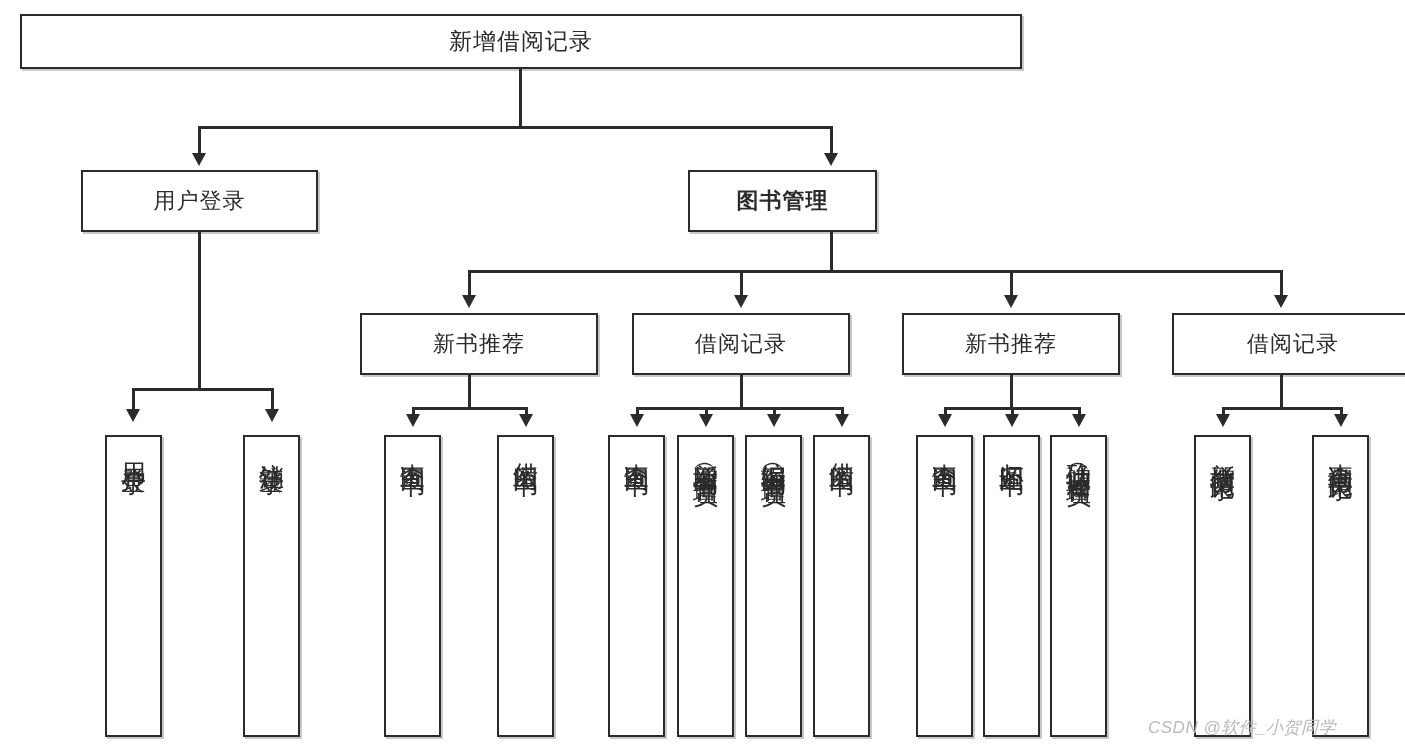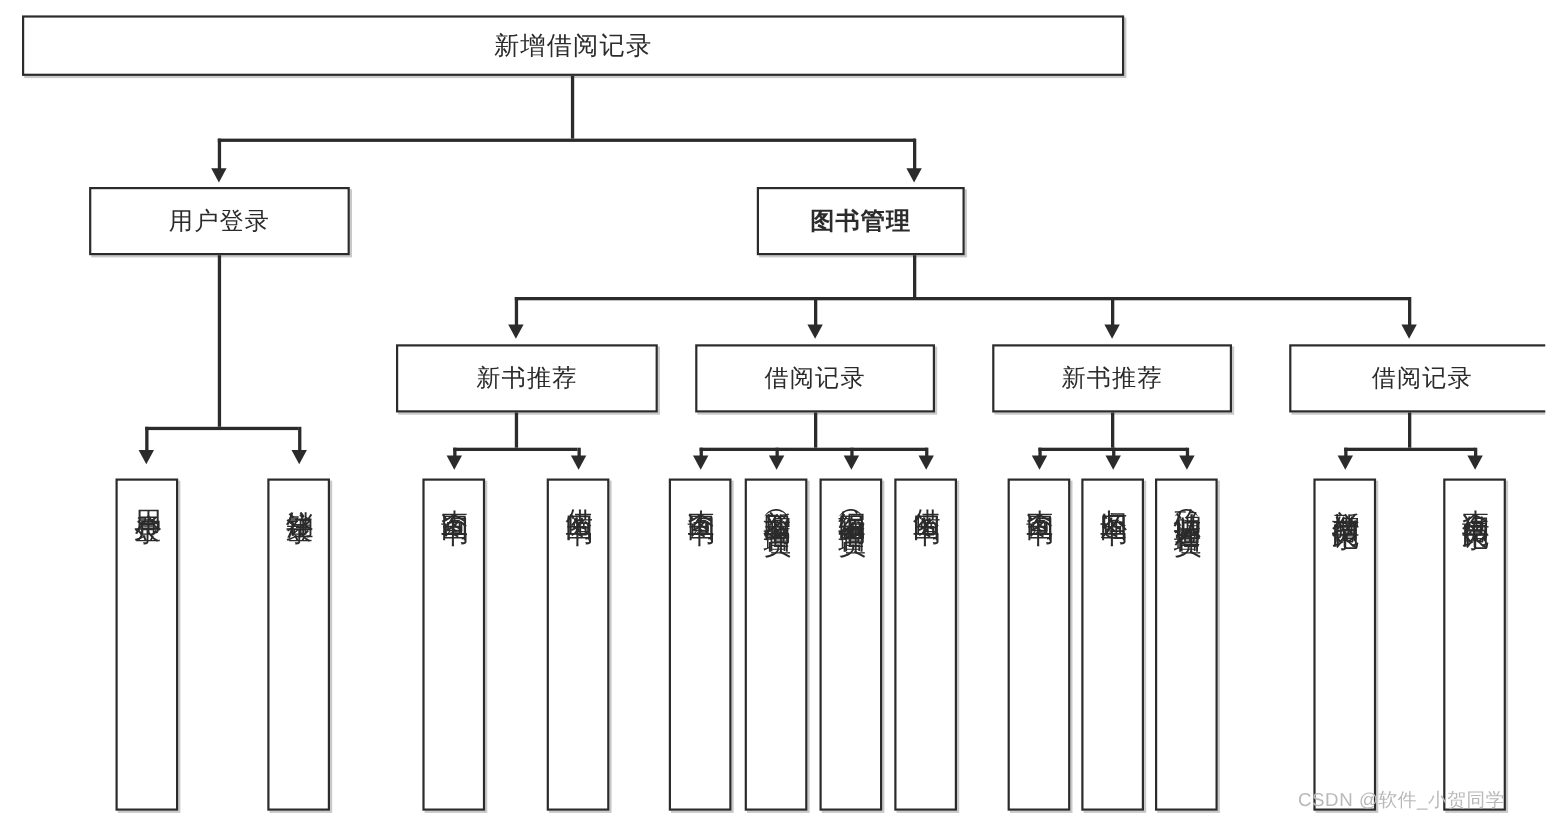--- a/index.html
+++ b/index.html
@@ -168,15 +168,15 @@
     <span class="lbl">确认归还（管理员）</span>
   </div>
 
   <div class="node v shadow" style="left:1194px;top:435px;width:57px;height:302px;">
     <span class="lbl">新增借阅记录</span>
   </div>
   <div class="node v shadow" style="left:1312px;top:435px;width:57px;height:302px;">
     <span class="lbl">查询借阅记录</span>
   </div>
 
-  <div class="watermark" style="left:1180px;top:716px;">CSDN @软件_小贺同学</div>
+  <div class="watermark" style="left:1148px;top:716px;font-style:italic;">CSDN @软件_小贺同学</div>
 
 </div>
 
 </body></html>

